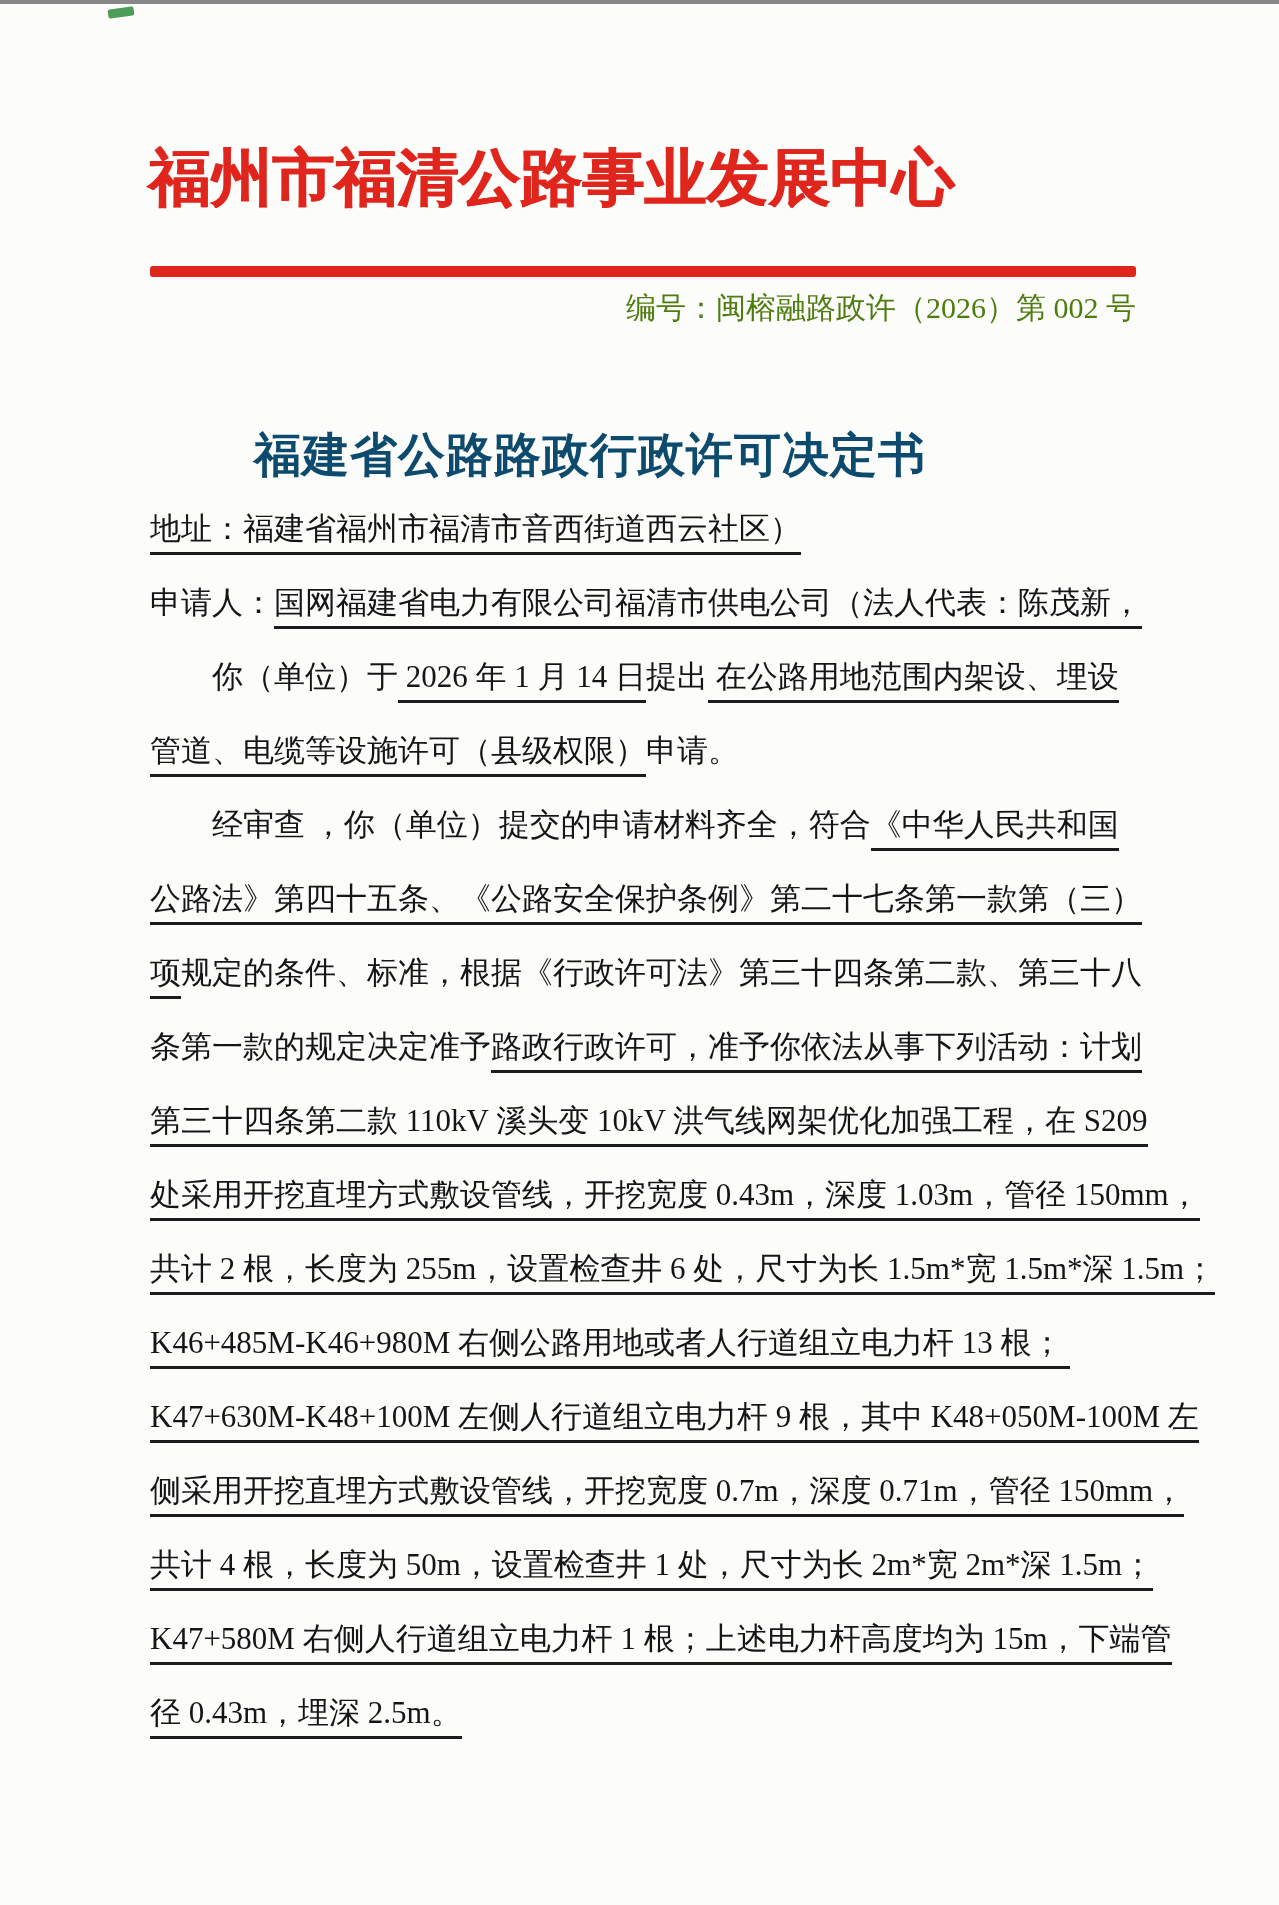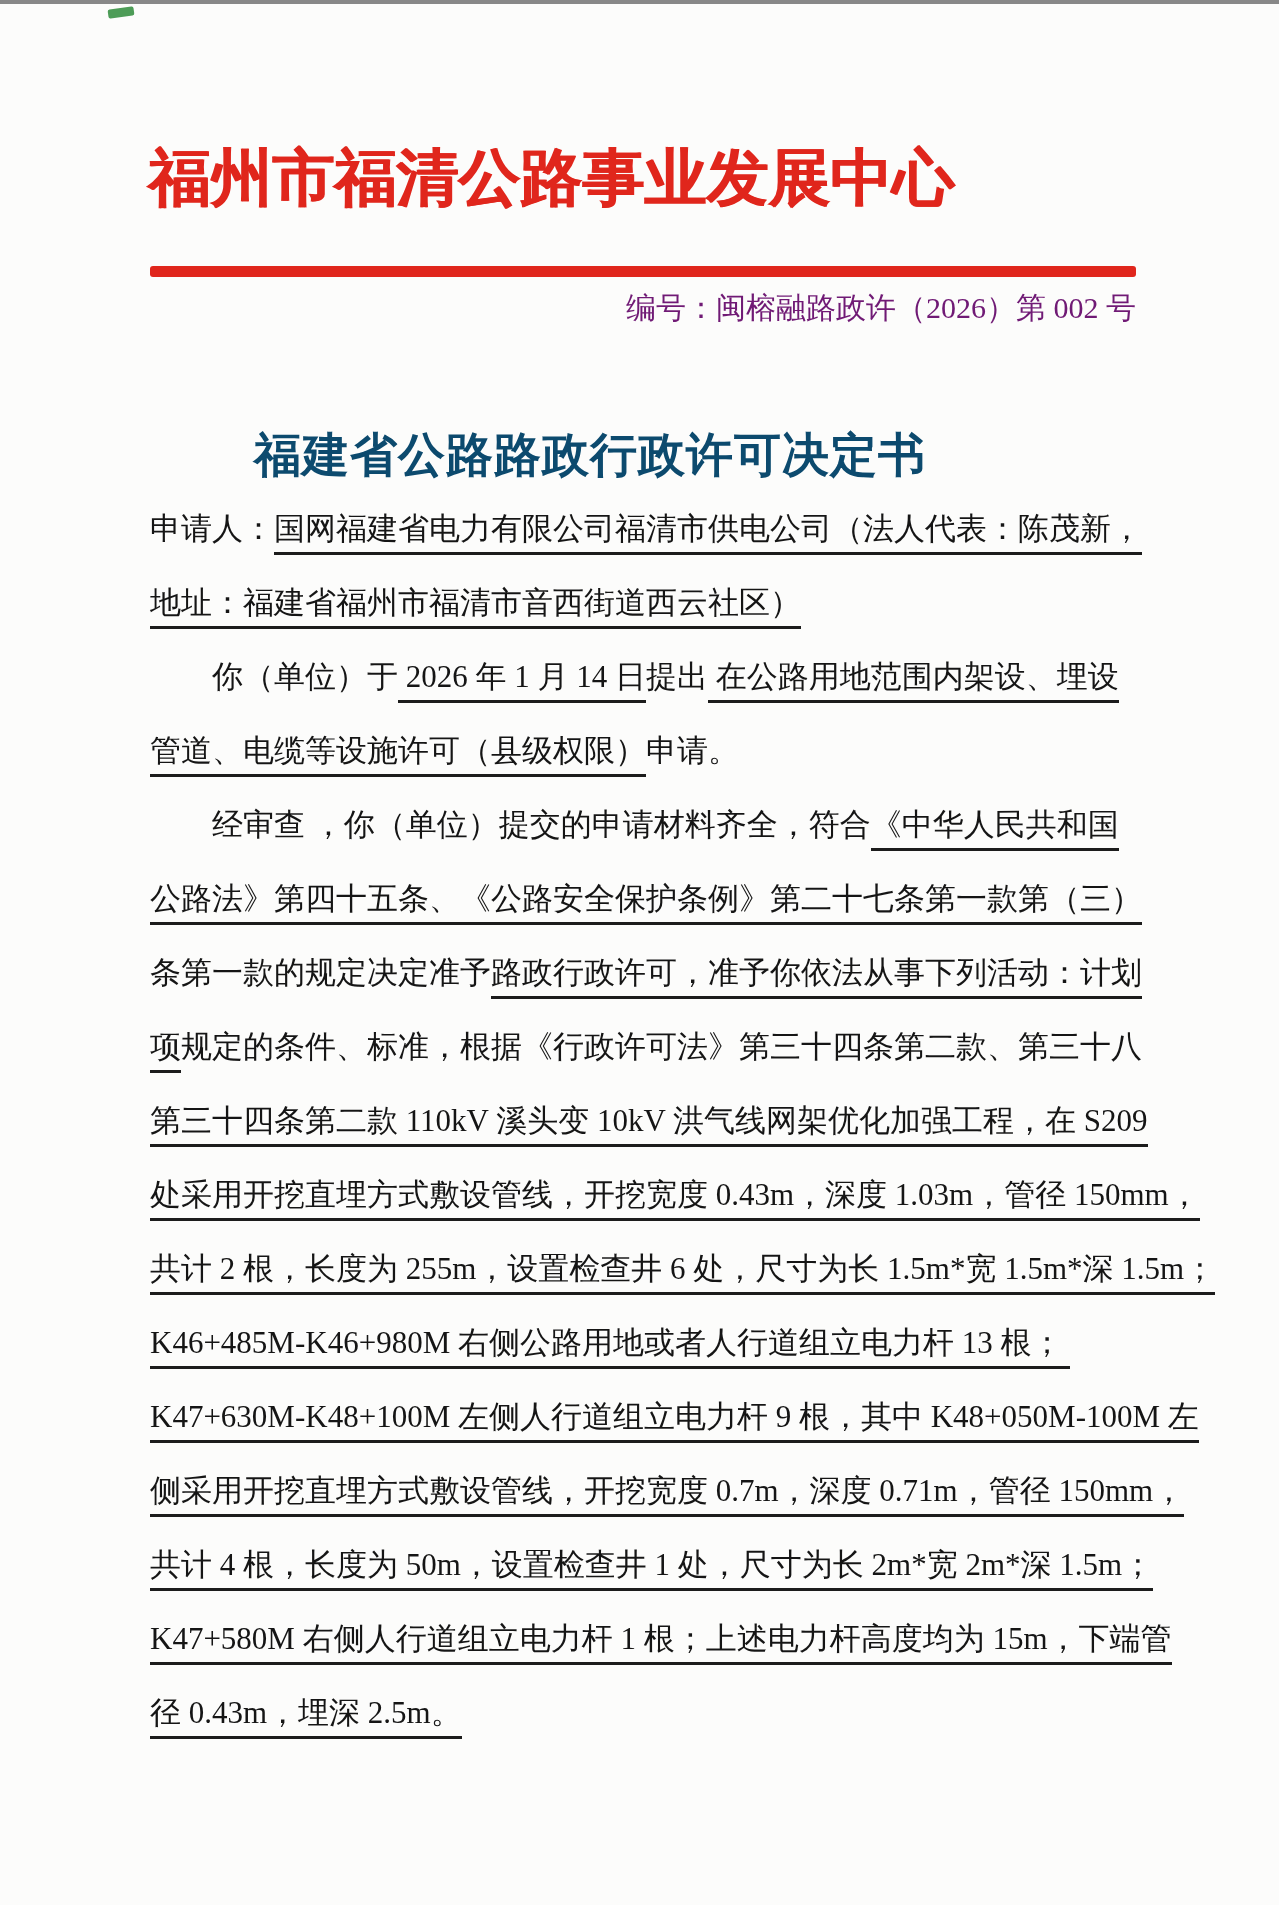--- a/index.html
+++ b/index.html
@@ -37,21 +37,21 @@
     width: 986px; height: 11px;
     border-radius: 3px;
   }
   .doc-number {
     position: absolute;
     left: 150px; top: 284px;
     width: 986px;
     text-align: right;
     font-size: 30px;
     white-space: nowrap;
-    color: #701a75;
+    color: #4d7c0f;
   }
   .doc-title {
     position: absolute;
     left: 150px; top: 420px;
     width: 880px;
     text-align: center;
     font-size: 47px;
     font-weight: bold;
     letter-spacing: 1px;
     white-space: nowrap;
@@ -79,28 +79,28 @@
 
   <div class="header-title" style="color: rgb(224, 38, 28);">福州市福清公路事业发展中心</div>
 
   <div class="red-bar" style="background: rgb(224, 38, 28);"></div>
 
   <div class="doc-number">编号：闽榕融路政许（2026）第 002 号</div>
 
   <div class="doc-title">福建省公路路政行政许可决定书</div>
 
   <div class="doc-body">
+      <div class="line"><span class="u">地址：福建省福州市福清市音西街道西云社区）</span></div>
       <div class="line"><span>申请人：</span><span class="u">国网福建省电力有限公司福清市供电公司（法人代表：陈茂新，</span></div>
-      <div class="line"><span class="u">地址：福建省福州市福清市音西街道西云社区）</span></div>
       <div class="line indent"><span>你（单位）于</span><span class="u"> 2026 年 1 月 14 日</span><span>提出</span><span class="u"> 在公路用地范围内架设、埋设</span></div>
       <div class="line"><span class="u">管道、电缆等设施许可（县级权限）</span><span>申请。</span></div>
       <div class="line indent"><span>经审查 ，你（单位）提交的申请材料齐全，符合</span><span class="u">《中华人民共和国</span></div>
       <div class="line"><span class="u">公路法》第四十五条、《公路安全保护条例》第二十七条第一款第（三）</span></div>
+      <div class="line"><span class="u">项</span><span>规定的条件、标准，根据《行政许可法》第三十四条第二款、第三十八</span></div>
       <div class="line"><span>条第一款的规定决定准予</span><span class="u">路政行政许可，准予你依法从事下列活动：计划</span></div>
-      <div class="line"><span class="u">项</span><span>规定的条件、标准，根据《行政许可法》第三十四条第二款、第三十八</span></div>
       <div class="line"><span class="u">第三十四条第二款 110kV 溪头变 10kV 洪气线网架优化加强工程，在 S209</span></div>
       <div class="line"><span class="u">处采用开挖直埋方式敷设管线，开挖宽度 0.43m，深度 1.03m，管径 150mm，</span></div>
       <div class="line"><span class="u">共计 2 根，长度为 255m，设置检查井 6 处，尺寸为长 1.5m*宽 1.5m*深 1.5m；</span></div>
       <div class="line"><span class="u">K46+485M-K46+980M 右侧公路用地或者人行道组立电力杆 13 根；&nbsp;</span></div>
       <div class="line"><span class="u">K47+630M-K48+100M 左侧人行道组立电力杆 9 根，其中 K48+050M-100M 左</span></div>
       <div class="line"><span class="u">侧采用开挖直埋方式敷设管线，开挖宽度 0.7m，深度 0.71m，管径 150mm，</span></div>
       <div class="line"><span class="u">共计 4 根，长度为 50m，设置检查井 1 处，尺寸为长 2m*宽 2m*深 1.5m；</span></div>
       <div class="line"><span class="u">K47+580M 右侧人行道组立电力杆 1 根；上述电力杆高度均为 15m，下端管</span></div>
       <div class="line"><span class="u">径 0.43m，埋深 2.5m。</span></div>
     </div>

